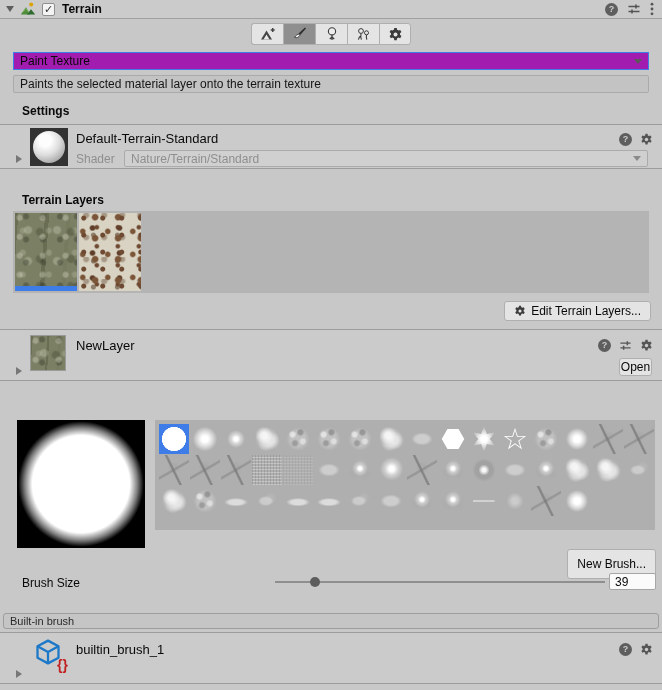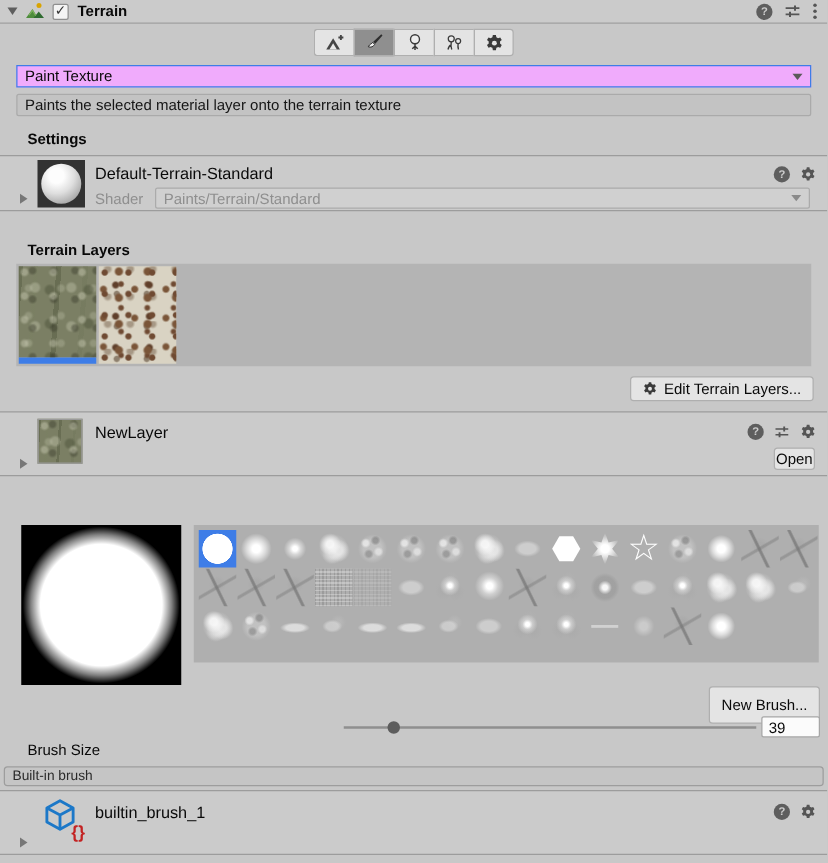--- a/index.html
+++ b/index.html
@@ -23,21 +23,21 @@
   .help-circle{width:13px;height:13px;border-radius:50%;background:#5E5E5E;color:#CDCDCD;
     font-size:9px;font-weight:bold;display:flex;align-items:center;justify-content:center;line-height:1;}
   
   .toolbar{position:absolute;top:23px;left:50%;transform:translateX(-50%);display:flex;}
   .tool-btn{width:32px;height:22px;background:#E4E4E4;border:1px solid #AFAFAF;border-right:none;
     display:flex;align-items:center;justify-content:center;}
   .tool-btn:first-child{border-radius:3px 0 0 3px;}
   .tool-btn:last-child{border-right:1px solid #AFAFAF;border-radius:0 3px 3px 0;}
   .tool-btn.active{background:#8F8F8F;}
   
-  .enum-popup{position:absolute;top:52px;left:13px;width:636px;height:18px;background:#f0abfc;
+  .enum-popup{position:absolute;top:52px;left:13px;width:636px;height:18px;background:#a21caf;
     border:1px solid #3E7DE7;display:flex;align-items:center;padding:0 6px;}
   .enum-popup .arrow{margin-left:auto;width:0;height:0;border-left:4px solid transparent;
     border-right:4px solid transparent;border-top:5px solid #5A5A5A;}
   .helpbox{position:absolute;top:75px;left:13px;width:636px;height:18px;background:#C3C3C3;
     border:1px solid #AAAAAA;border-radius:2px;display:flex;align-items:center;padding:0 6px;color:#151515;}
   .section-label{position:absolute;left:22px;font-weight:bold;}
   
   .sub-box{position:absolute;left:0;right:0;background:#CBCBCB;
     border-top:1px solid #9C9C9C;border-bottom:1px solid #9C9C9C;}
   .sub-title{position:absolute;left:76px;font-size:13px;}
@@ -138,21 +138,21 @@
     background-size:72% 100%;background-repeat:no-repeat;background-position:center;}
   .b-hexagon::before{content:"";position:absolute;inset:3px;background:#fff;
     clip-path:polygon(27% 8%,73% 8%,97% 50%,73% 92%,27% 92%,3% 50%);}
   .b-star6::before{content:"";position:absolute;inset:2px;
     background:radial-gradient(circle,#fff 18%,#A9A9A9 72%);
     clip-path:polygon(50% 0,61% 31%,94% 23%,72% 50%,94% 77%,61% 69%,50% 100%,39% 69%,6% 77%,28% 50%,6% 23%,39% 31%);}
   .b-star-outline{display:flex;align-items:center;justify-content:center;}
   .b-star-outline::before{content:"☆";color:#fff;font-size:29px;line-height:30px;}
   
   .slider-row{position:absolute;left:0;right:0;height:17px;}
-  .slider-row .lbl{position:absolute;left:22px;top:20px;}
+  .slider-row .lbl{position:absolute;left:22px;top:3px;}
   .slider-track{position:absolute;left:275px;width:330px;top:8px;height:2px;background:#8F8F8F;}
   .slider-thumb{position:absolute;top:-4px;width:10px;height:10px;border-radius:50%;background:#5D5D5D;margin-left:-5px;}
   .val-field{position:absolute;left:609px;top:0;width:47px;height:17px;background:#FBFBFB;
     border:1px solid #A6A6A6;border-radius:2px;display:flex;align-items:center;padding-left:5px;}
   .builtin-field{position:absolute;top:613px;left:3px;width:656px;height:16px;background:#C5C5C5;
     border:1px solid #9D9D9D;border-radius:3px;display:flex;align-items:center;padding-left:6px;
     font-size:11px;color:#2A2A2A;}
   .cube-wrap{position:absolute;left:34px;top:5px;width:32px;height:32px;}
   .cube-wrap .braces{position:absolute;right:-2px;bottom:-3px;color:#C32222;font-weight:bold;font-size:14px;}
   svg{display:block;}
@@ -239,21 +239,21 @@
     <div class="sub-title" style="top:6px;">Default-Terrain-Standard</div>
     <div class="sub-icons" style="top:8px;">
       <div class="help-circle">?</div>
       <svg width="13" height="13" viewBox="0 0 16 16">
         <path fill="#555" d="M6.7 1h2.6l.4 2a5.2 5.2 0 0 1 1.4.8l1.9-.7 1.3 2.2-1.5 1.4a5.2 5.2 0 0 1 0 1.6l1.5 1.4-1.3 2.2-1.9-.7a5.2 5.2 0 0 1-1.4.8l-.4 2H6.7l-.4-2a5.2 5.2 0 0 1-1.4-.8l-1.9.7-1.3-2.2 1.5-1.4a5.2 5.2 0 0 1 0-1.6L1.7 5.3 3 3.1l1.9.7a5.2 5.2 0 0 1 1.4-.8z"></path>
         <circle cx="8" cy="8" r="2.1" fill="#CBCBCB"></circle>
       </svg>
     </div>
     <div class="shader-label">Shader</div>
     <div class="shader-popup">
-      <span>Paints/Terrain/Standard</span>
+      <span>Nature/Terrain/Standard</span>
       <div class="arrow"></div>
     </div>
     <div class="sub-fold fold-right"></div>
   </div>
 
   <div class="section-label" style="top:193px;">Terrain Layers</div>
   <div class="layers-box">
       <div class="layer-tile selected">
         <div class="img tex-grass"></div>
       </div>

